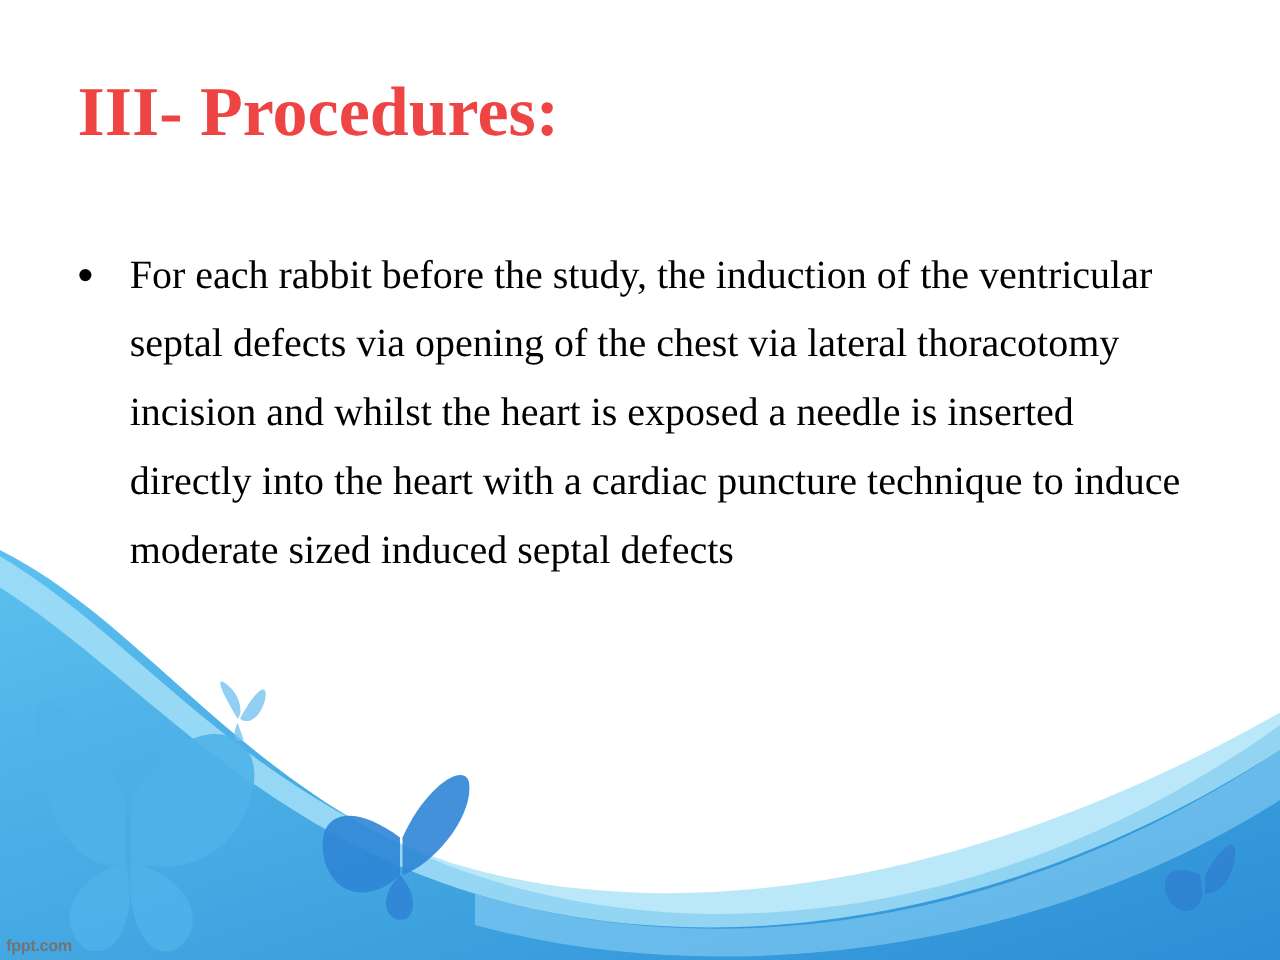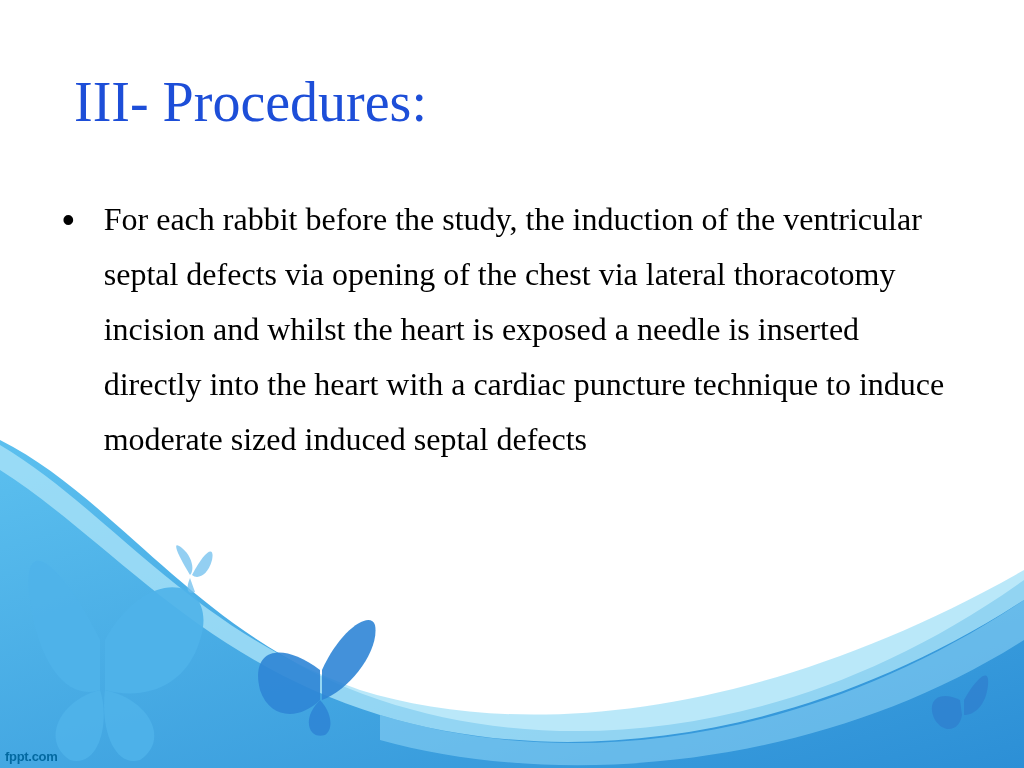--- a/index.html
+++ b/index.html
@@ -1,23 +1,23 @@
 <!DOCTYPE html>
 <html><head>
 <meta charset="utf-8">
 <style>
   html, body { margin:0; padding:0; }
   body { width:1024px; height:768px; overflow:hidden; background:#ffffff; position:relative; font-family:"Liberation Serif", serif; }
   .bg { position:absolute; left:0; top:0; width:1024px; height:768px; z-index:0; }
-  .title { position:absolute; left:62px; top:62px; margin:12px; font-size:56px; font-weight:normal; color:#1d4ed8; line-height:1; z-index:2; white-space:nowrap; }
+  .title { position:absolute; left:62px; top:62px; margin:0; font-size:56px; font-weight:bold; color:#ef4444; line-height:1; z-index:2; white-space:nowrap; }
   .body { position:absolute; left:58px; top:192px; width:900px; z-index:2; }
   .bullet-row { display:flex; }
   .bullet { width:42px; font-size:36px; color:#000; line-height:55px; font-family:"Liberation Sans", sans-serif; padding-left:4px; }
   .bullet-text { font-size:32px; color:#000; line-height:55px; width:860px; }
-  .footer { position:absolute; left:5px; top:749px; font-family:"Liberation Sans", sans-serif; font-size:13px; font-weight:bold; color:#0369a1; z-index:2; letter-spacing:-0.3px; }
+  .footer { position:absolute; left:5px; top:749px; font-family:"Liberation Sans", sans-serif; font-size:13px; font-weight:bold; color:#737373; z-index:2; letter-spacing:-0.3px; }
 </style>
 </head>
 <body>
 
 <svg class="bg" viewBox="0 0 1024 768" xmlns="http://www.w3.org/2000/svg">
   <defs>
     <linearGradient id="waveGrad" x1="0" y1="0" x2="1" y2="1">
       <stop offset="0" stop-color="#5cc0ef"></stop>
       <stop offset="1" stop-color="#2c8fd6"></stop>
     </linearGradient>

